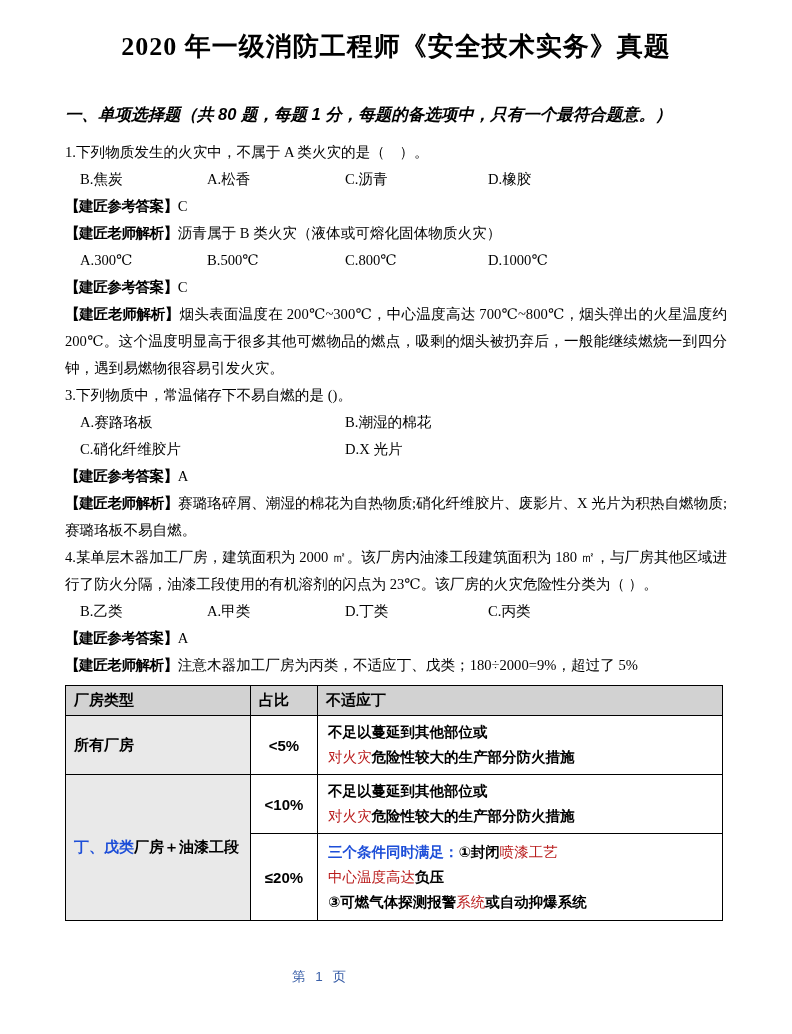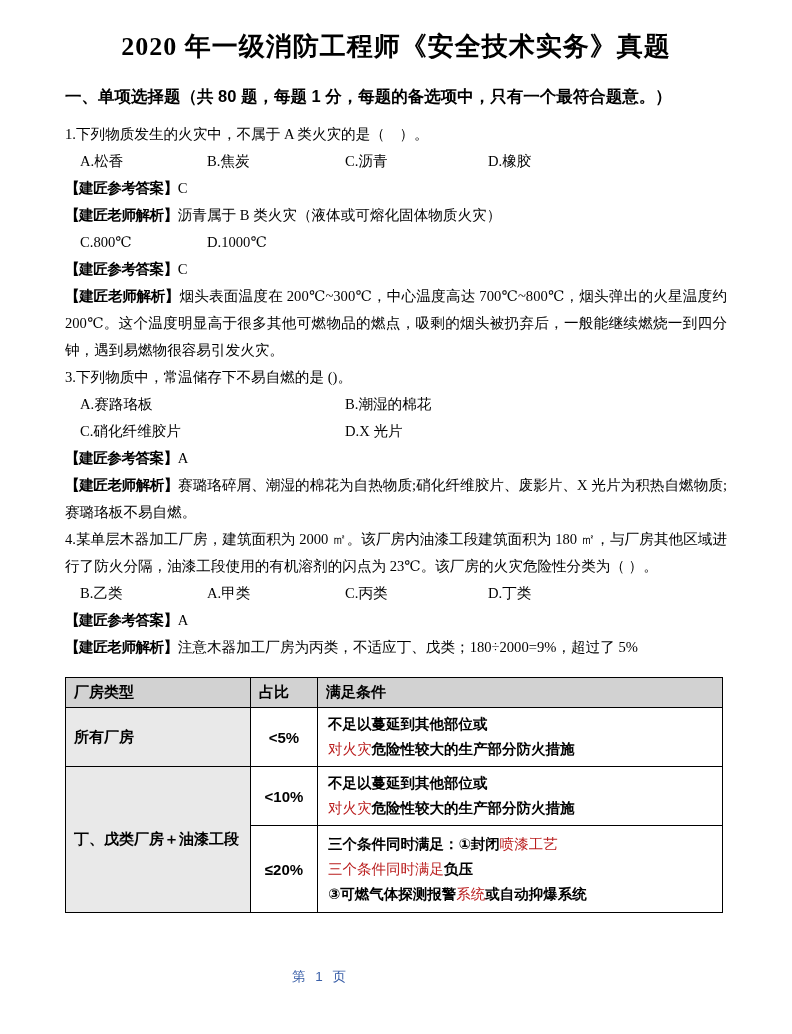--- a/index.html
+++ b/index.html
@@ -11,41 +11,42 @@
     overflow:hidden;
   }
   .page { position:relative; width:792px; height:1034px; padding:33px 65px 0 65px; background:#fff; }
 
   .doc-title {
     text-align:center; font-size:26px; font-weight:bold;
     letter-spacing:1px; line-height:28px;
     font-family:"Liberation Serif","DejaVu Serif",serif;
   }
   .section-heading {
-    margin-top:24px; font-size:16.5px; font-weight:bold; line-height:22px;
+    margin-top:42px; font-size:16.5px; font-weight:bold; line-height:22px;
     font-family:"Liberation Sans","DejaVu Sans",sans-serif;
+    font-style:italic;
   }
   .content { margin-top:14px; }
   .line { font-size:14.6px; line-height:27px; text-align:justify; }
   .opts { padding-left:15px; display:flex; }
   .opts .opt { display:inline-block; }
   .opts4 .opt:nth-child(1){ width:127px; }
   .opts4 .opt:nth-child(2){ width:138px; }
   .opts4 .opt:nth-child(3){ width:143px; }
   .opts4 .opt:nth-child(4){ flex:1; }
   .opts2 .opt:nth-child(1){ width:265px; }
   .opts2 .opt:nth-child(2){ flex:1; }
   .lbl {
     font-weight:bold;
     font-family:"Liberation Sans","DejaVu Sans",sans-serif;
     letter-spacing:-0.5px;
   }
 
   table.cls-table {
-    margin-top:16px;
+    margin-top:6px;
     width:657px; table-layout:fixed; border-collapse:collapse;
     font-family:"Liberation Sans","DejaVu Sans",sans-serif;
     padding-left:36px;
   }
   table.cls-table col.c1 { width:185px; }
   table.cls-table col.c2 { width:67px; }
   table.cls-table col.c3 { width:405px; }
   table.cls-table th, table.cls-table td { border:1.5px solid #000; }
   table.cls-table th {
     height:30px; background:#d2d2d2; text-align:left;
@@ -61,21 +62,21 @@
   }
   td.cond {
     background:#fff; padding:4px 10px; vertical-align:middle;
     font-size:14.5px; line-height:25px;
   }
   tr.r1 { height:53px; }
   tr.r2 { height:53px; }
   tr.r3 { height:87px; }
   .bd { font-weight:bold; }
   .rg { font-weight:normal; color:#b91c1c; font-family:"Liberation Serif","DejaVu Serif",serif; }
-  .red { color:#000000; }
+  .red { color:#1d4ed8; }
 
   .footer {
     position:absolute; left:0; bottom:48px; width:641px;
     text-align:center; font-size:13.5px; letter-spacing:3px;
     color:#3a5fa8;
     font-family:"Liberation Sans","DejaVu Sans",sans-serif;
   }
 </style>
 </head>
 <body>
@@ -84,31 +85,33 @@
 
   <h1 class="doc-title">2020 年一级消防工程师《安全技术实务》真题</h1>
 
   <h2 class="section-heading">一、单项选择题（共 80 题，每题 1 分，每题的备选项中，只有一个最符合题意。）</h2>
 
   <div class="content">
 
     <section>
       <p class="line">1.下列物质发生的火灾中，不属于 A 类火灾的是（　）。</p>
       <div class="line opts opts4">
+        <span class="opt">B.焦炭</span>
         <span class="opt">A.松香</span>
-        <span class="opt">B.焦炭</span>
         <span class="opt">C.沥青</span>
         <span class="opt">D.橡胶</span>
       </div>
       <p class="line"><span class="lbl">【建匠参考答案】</span><span>C</span></p>
       <p class="line"><span class="lbl">【建匠老师解析】</span><span>沥青属于 B 类火灾（液体或可熔化固体物质火灾）</span></p>
     </section>
 
     <section>
       <div class="line opts opts4">
+        <span class="opt">A.300℃</span>
+        <span class="opt">B.500℃</span>
         <span class="opt">C.800℃</span>
         <span class="opt">D.1000℃</span>
       </div>
       <p class="line"><span class="lbl">【建匠参考答案】</span><span>C</span></p>
       <p class="line"><span class="lbl">【建匠老师解析】</span><span>烟头表面温度在 200℃~300℃，中心温度高达 700℃~800℃，烟头弹出的火星温度约 200℃。这个温度明显高于很多其他可燃物品的燃点，吸剩的烟头被扔弃后，一般能继续燃烧一到四分钟，遇到易燃物很容易引发火灾。</span></p>
     </section>
 
     <section>
       <p class="line">3.下列物质中，常温储存下不易自燃的是 ()。</p>
       <div class="line opts opts2">
@@ -121,38 +124,38 @@
       </div>
       <p class="line"><span class="lbl">【建匠参考答案】</span><span>A</span></p>
       <p class="line"><span class="lbl">【建匠老师解析】</span><span>赛璐珞碎屑、潮湿的棉花为自热物质;硝化纤维胶片、废影片、X 光片为积热自燃物质;赛璐珞板不易自燃。</span></p>
     </section>
 
     <section>
       <p class="line">4.某单层木器加工厂房，建筑面积为 2000 ㎡。该厂房内油漆工段建筑面积为 180 ㎡，与厂房其他区域进行了防火分隔，油漆工段使用的有机溶剂的闪点为 23℃。该厂房的火灾危险性分类为（ ）。</p>
       <div class="line opts opts4">
         <span class="opt">B.乙类</span>
         <span class="opt">A.甲类</span>
+        <span class="opt">D.丁类</span>
         <span class="opt">C.丙类</span>
-        <span class="opt">D.丁类</span>
       </div>
       <p class="line"><span class="lbl">【建匠参考答案】</span><span>A</span></p>
       <p class="line"><span class="lbl">【建匠老师解析】</span><span>注意木器加工厂房为丙类，不适应丁、戊类；180÷2000=9%，超过了 5%</span></p>
     </section>
 
     <table class="cls-table">
       <colgroup>
           <col class="c1">
           <col class="c2">
           <col class="c3">
         </colgroup>
       <tbody>
           <tr>
         <th>厂房类型</th>
         <th>占比</th>
-        <th>满足条件</th>
+        <th>不适应丁</th>
       </tr>
       <tr class="r1">
         <td class="cat">所有厂房</td>
         <td class="ratio">&lt;5%</td>
         <td class="cond">
           <div><span class="bd">不足以蔓延到其他部位或</span></div>
           <div><span class="rg">对火灾</span><span class="bd">危险性较大的生产部分防火措施</span></div>
         </td>
       </tr>
       <tr class="r2">
@@ -162,21 +165,21 @@
         <td class="ratio">&lt;10%</td>
         <td class="cond">
           <div><span class="bd">不足以蔓延到其他部位或</span></div>
           <div><span class="rg">对火灾</span><span class="bd">危险性较大的生产部分防火措施</span></div>
         </td>
       </tr>
       <tr class="r3">
         <td class="ratio">≤20%</td>
         <td class="cond">
           <div><span class="bd red">三个条件同时满足：</span><span class="bd">①封闭</span><span class="rg">喷漆工艺</span></div>
-          <div><span class="rg">三个条件同时满足</span><span class="bd">负压</span></div>
+          <div><span class="rg">中心温度高达</span><span class="bd">负压</span></div>
           <div><span class="bd">③可燃气体探测报警</span><span class="rg">系统</span><span class="bd">或自动抑爆系统</span></div>
         </td>
       </tr>
     </tbody>
       </table>
 
   </div>
 
   <div class="footer">第 1 页</div>
 

